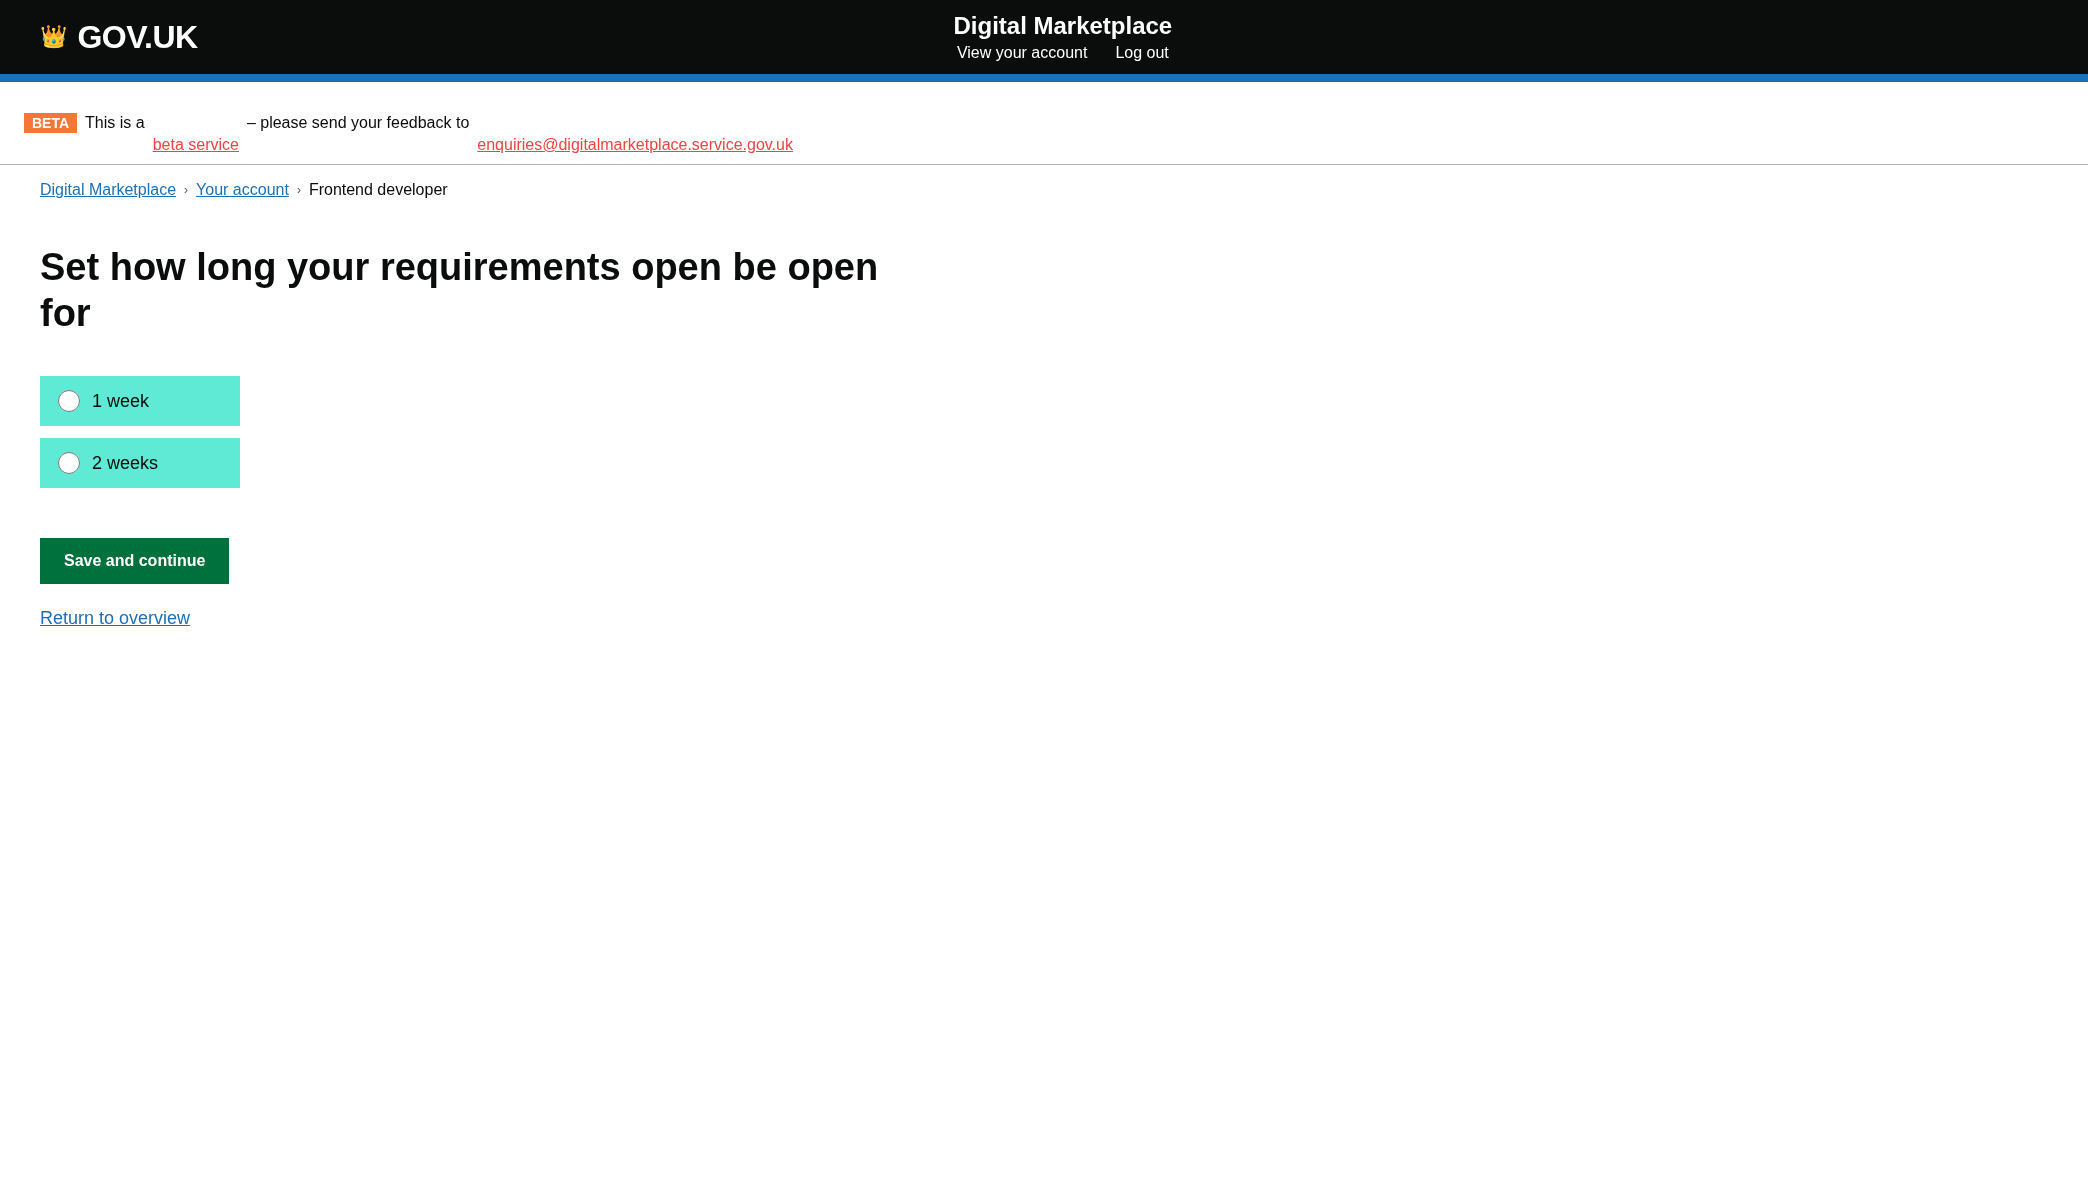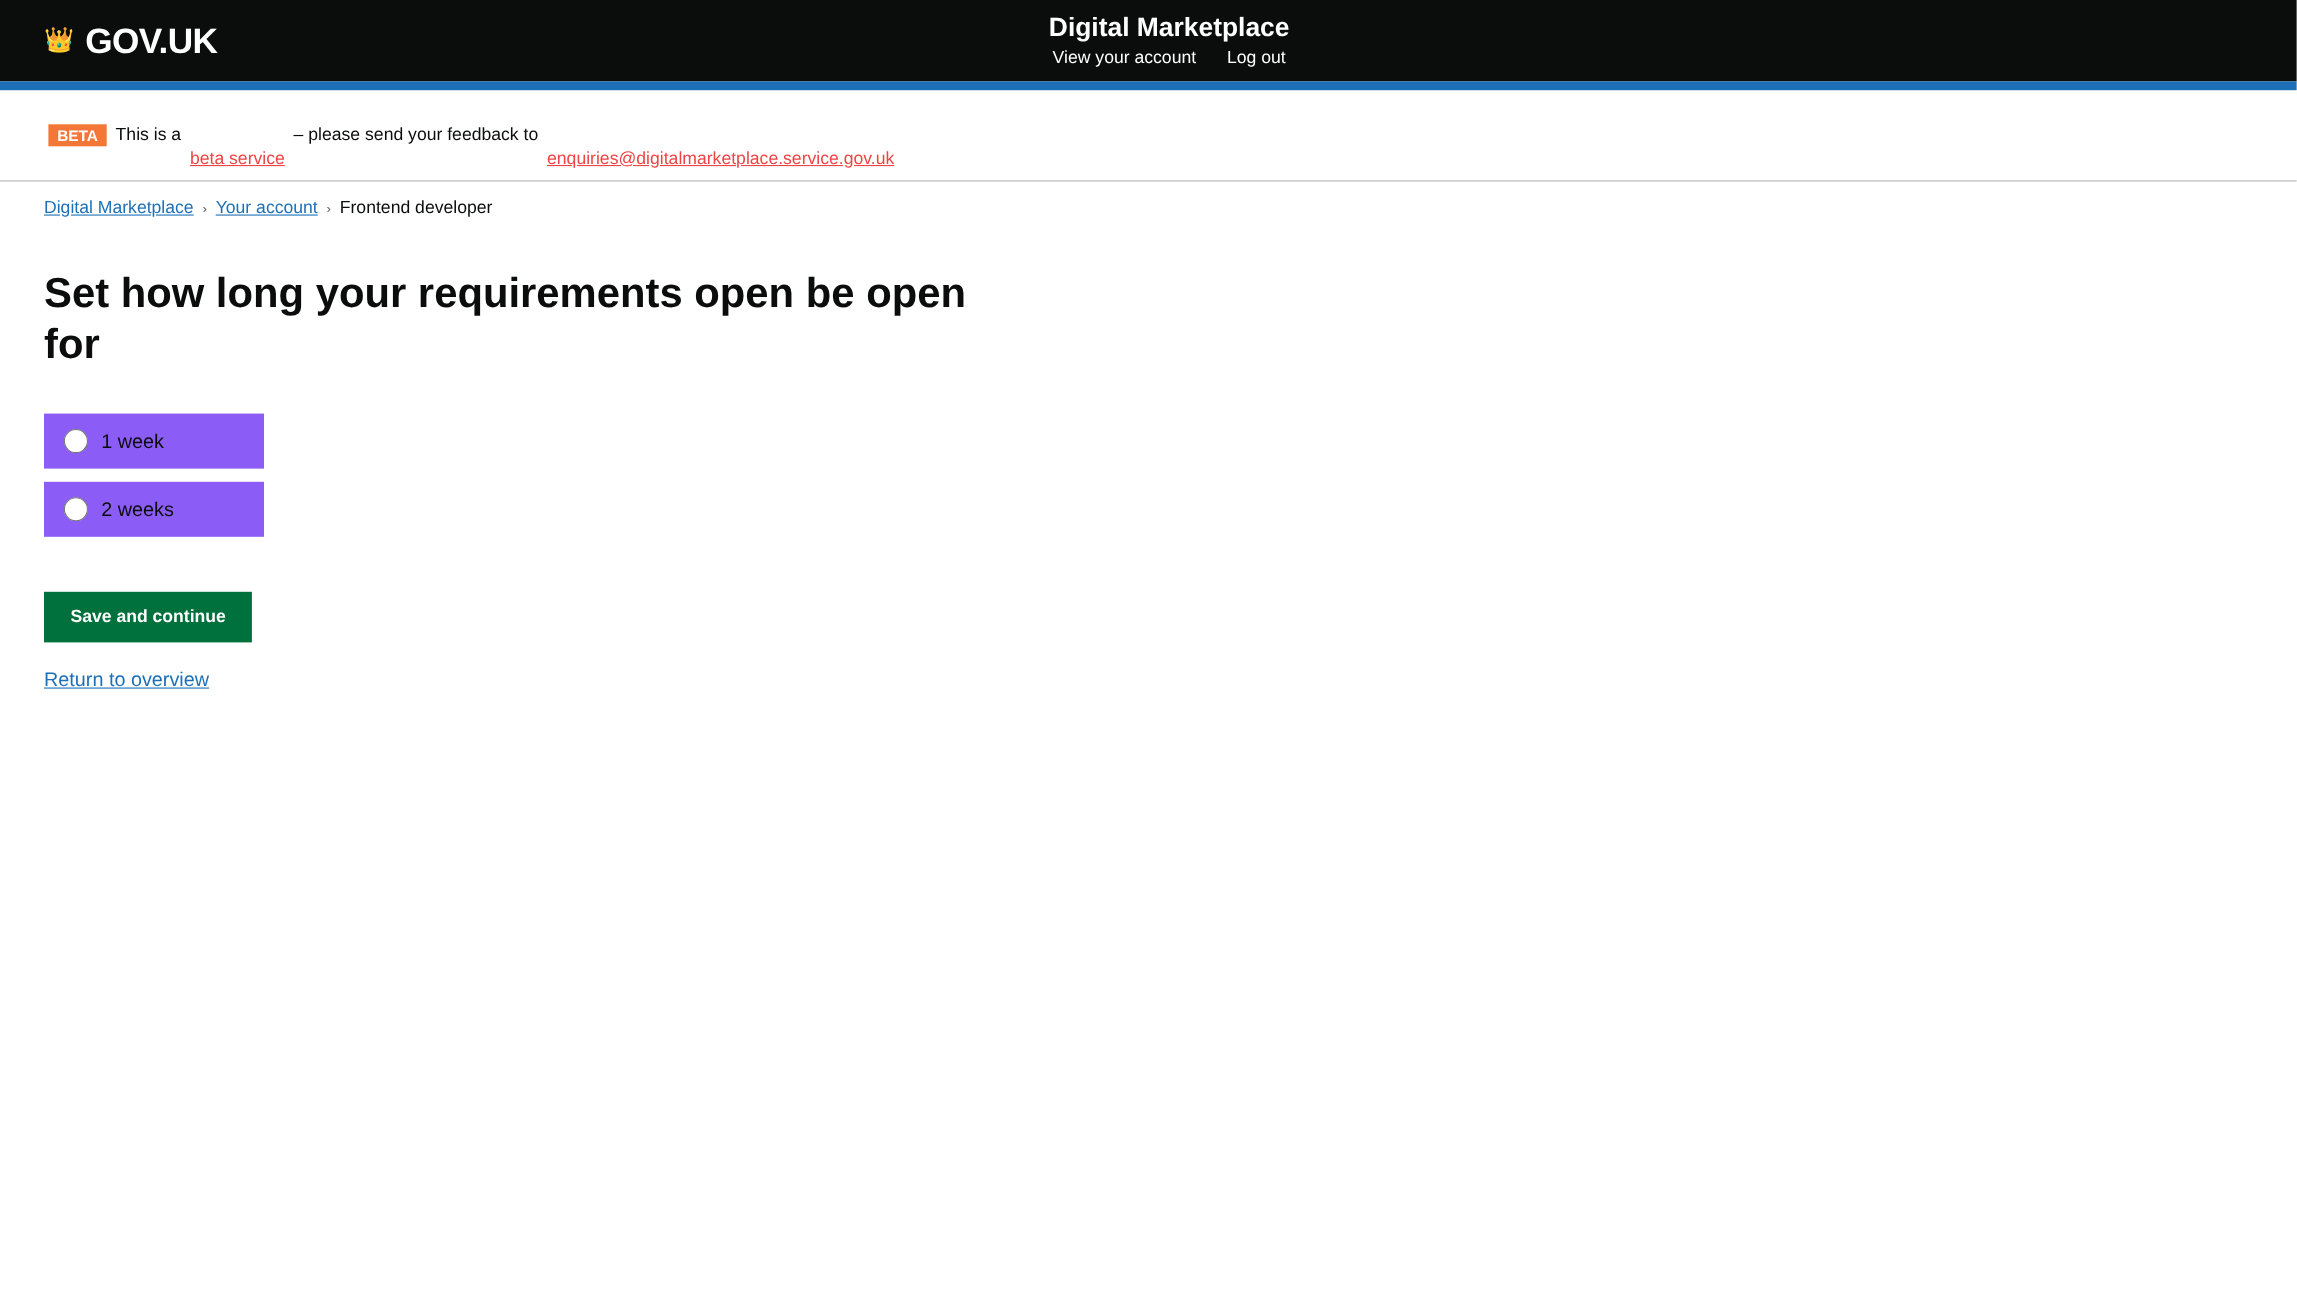--- a/index.html
+++ b/index.html
@@ -71,21 +71,21 @@
     }
 
     
     .blue-bar {
       height: 8px;
       background-color: #1d70b8;
     }
 
     
     .beta-banner {
-      padding: 10px 44px;
+      padding: 10px 24px;
       border-bottom: 1px solid #b1b4b6;
       font-size: 16px;
       display: flex;
       align-items: center;
       gap: 8px;
     }
 
     .beta-tag {
       background-color: #f47738;
       color: #fff;
@@ -141,21 +141,21 @@
     .radio-group {
       display: flex;
       flex-direction: column;
       gap: 12px;
       margin-bottom: 50px;
     }
 
     .radio-option {
       display: flex;
       align-items: center;
-      background-color: #8b5cf6;
+      background-color: #5eead4;
       padding: 14px 18px;
       width: 200px;
       cursor: pointer;
       gap: 12px;
     }
 
     .radio-option input[type="radio"] {
       width: 22px;
       height: 22px;
       cursor: pointer;

